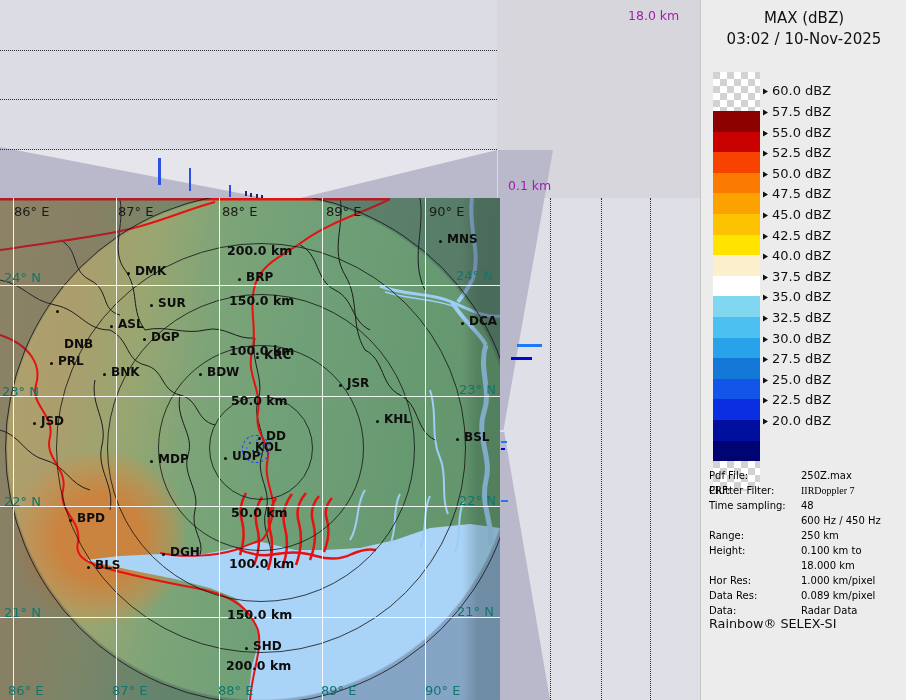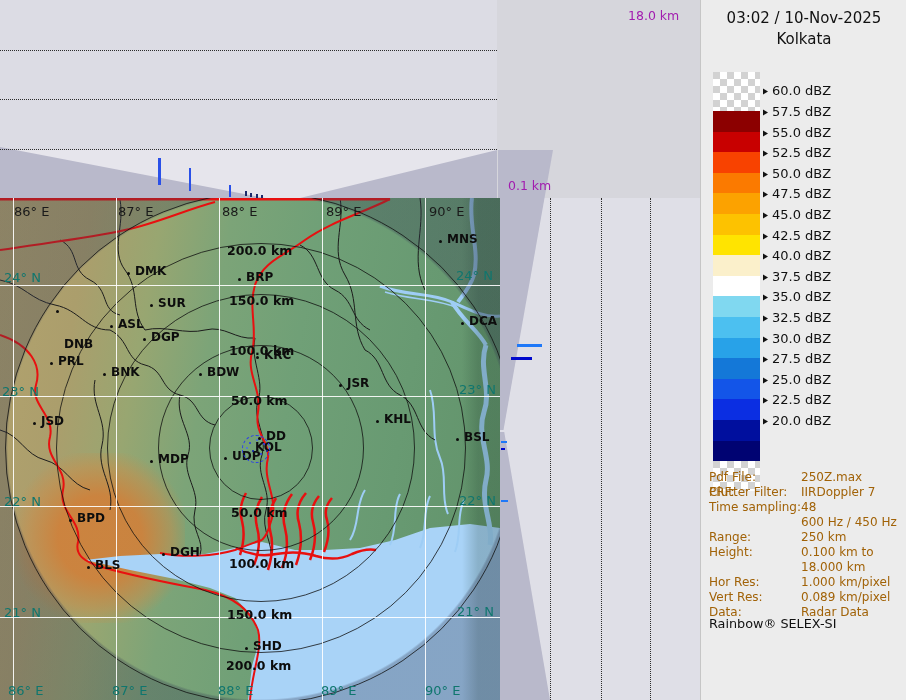--- a/index.html
+++ b/index.html
@@ -36,21 +36,21 @@
   .ringlabel{position:absolute;font-size:12.5px;font-weight:bold;color:#0c0c0c;white-space:nowrap;}
   #radarMarker{position:absolute;width:26px;height:26px;border:1.6px dashed #2a3cee;border-radius:50%;}
   .speck{position:absolute;border-radius:1px;}
   
   #colorbar{position:absolute;left:12px;top:72px;width:47px;}
   .cband{width:47px;}
   .checker{background:repeating-conic-gradient(#ffffff 0 25%,#d2d2d2 0 50%);background-size:14px 14px;}
   .llabel{position:absolute;left:62px;font-size:13px;color:#111;white-space:nowrap;transform:translateY(-50%);}
   .llabel .arr{display:inline-block;width:0;height:0;border-left:5px solid #111;border-top:3.5px solid transparent;border-bottom:3.5px solid transparent;margin-right:4px;}
   #legendHeader{position:absolute;left:0;top:8px;width:206px;text-align:center;font-size:15px;line-height:21px;color:#111;}
-  .mrow{position:absolute;left:8px;font-size:12px;color:#a16207;white-space:nowrap;}
+  .mrow{position:absolute;left:8px;font-size:10px;color:#000000;white-space:nowrap;}
   .mval{position:absolute;left:100px;}
   #brand{position:absolute;left:8px;font-size:12.8px;color:#111;}
   .axis-note{position:absolute;font-size:12.5px;color:#a21caf;white-space:nowrap;}
   svg{position:absolute;left:0;top:0;}
 </style>
 </head>
 <body>
 
 <div id="win">
 
@@ -255,22 +255,22 @@
         <div class="speck" style="left: 263px; top: 245px; width: 2px; height: 2px; background: rgb(42, 60, 238);"></div>
         <div class="speck" style="left: 252px; top: 252px; width: 2px; height: 2px; background: rgb(10, 28, 174);"></div>
         <div class="speck" style="left: 260px; top: 255px; width: 2px; height: 2px; background: rgb(42, 60, 238);"></div>
         <div class="speck" style="left: 246px; top: 249px; width: 2px; height: 2px; background: rgb(74, 108, 240);"></div>
         <div class="speck" style="left: 266px; top: 252px; width: 2px; height: 2px; background: rgb(10, 28, 174);"></div>
       </div>
   </div>
 
   <div id="legendPanel" class="abs">
     <div id="legendHeader">
+      <div>MAX (dBZ)</div>
       <div>03:02 / 10-Nov-2025</div>
-      <div>Kolkata</div>
     </div>
     <div id="colorbar">
         <div class="cband checker" style="height: 39px;"></div>
         <div class="cband" style="height: 20.6px; background: rgb(140, 0, 0);"></div>
         <div class="cband" style="height: 20.6px; background: rgb(200, 0, 0);"></div>
         <div class="cband" style="height: 20.6px; background: rgb(248, 66, 0);"></div>
         <div class="cband" style="height: 20.6px; background: rgb(251, 122, 0);"></div>
         <div class="cband" style="height: 20.6px; background: rgb(252, 162, 0);"></div>
         <div class="cband" style="height: 20.6px; background: rgb(253, 194, 0);"></div>
         <div class="cband" style="height: 20.6px; background: rgb(255, 228, 0);"></div>
@@ -302,34 +302,34 @@
         <div class="llabel" style="top: 337.6px;"><span class="arr"></span>30.0 dBZ</div>
         <div class="llabel" style="top: 358.2px;"><span class="arr"></span>27.5 dBZ</div>
         <div class="llabel" style="top: 378.8px;"><span class="arr"></span>25.0 dBZ</div>
         <div class="llabel" style="top: 399.4px;"><span class="arr"></span>22.5 dBZ</div>
         <div class="llabel" style="top: 420px;"><span class="arr"></span>20.0 dBZ</div>
       </div>
     <div id="metadata">
         <div class="mrow" style="top: 470px;">Pdf File:</div>
         <div class="mrow mval" style="top: 470px;">250Z.max</div>
         <div class="mrow" style="top: 485px;">Clutter Filter:</div>
-        <div class="mrow mval" style="top: 485px;">IIRDoppler 7</div>
+        <div class="mrow mval" style="top: 485px; font-family: Liberation Serif, serif;">IIRDoppler 7</div>
         <div class="mrow" style="top: 500px;">Time sampling:</div>
         <div class="mrow mval" style="top: 500px;">48</div>
         <div class="mrow" style="top: 485px;">PRF:</div>
         <div class="mrow mval" style="top: 515px;">600 Hz / 450 Hz</div>
         <div class="mrow" style="top: 530px;">Range:</div>
         <div class="mrow mval" style="top: 530px;">250 km</div>
         <div class="mrow" style="top: 545px;">Height:</div>
         <div class="mrow mval" style="top: 545px;">0.100 km to</div>
         <div class="mrow" style="top: 560px;"></div>
         <div class="mrow mval" style="top: 560px;">18.000 km</div>
         <div class="mrow" style="top: 575px;">Hor Res:</div>
         <div class="mrow mval" style="top: 575px;">1.000 km/pixel</div>
-        <div class="mrow" style="top: 590px;">Vert Res:</div>
+        <div class="mrow" style="top: 590px;">Data Res:</div>
         <div class="mrow mval" style="top: 590px;">0.089 km/pixel</div>
         <div class="mrow" style="top: 605px;">Data:</div>
         <div class="mrow mval" style="top: 605px;">Radar Data</div>
       </div>
     <div id="brand" style="top:616px;">Rainbow® SELEX-SI</div>
   </div>
 
 </div>
 
 </body></html>

